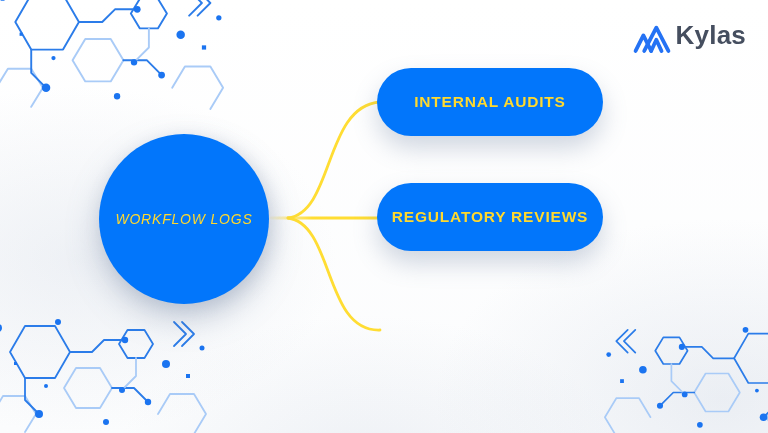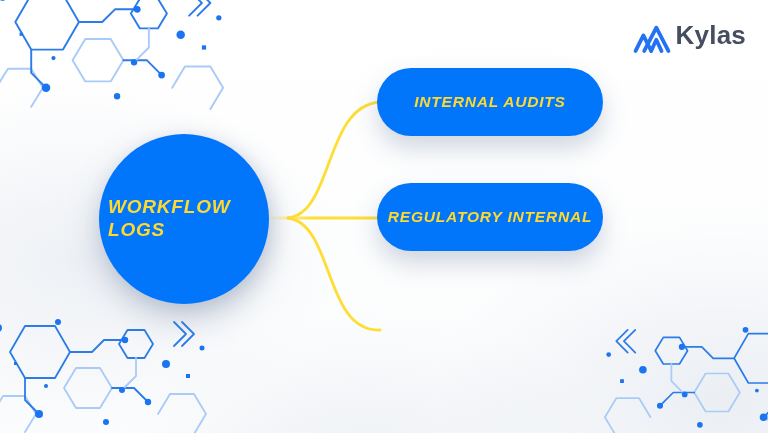--- a/index.html
+++ b/index.html
@@ -20,30 +20,30 @@
   .logo{position:absolute;top:22px;right:22px;display:flex;align-items:flex-start;gap:5px;}
   .logo-icon{display:block}
   .logo-icon path{stroke:var(--logo-icon-blue);stroke-width:4.4;fill:none;stroke-linecap:round;stroke-linejoin:round}
   .logo-text{font-size:26px;font-weight:bold;color:var(--logo-text);letter-spacing:.2px;line-height:1}
   .center-node{
     position:absolute;left:99px;top:134px;width:170px;height:170px;border-radius:50%;
     background:var(--node-blue);display:flex;align-items:center;justify-content:center;
     box-shadow:0 14px 32px rgba(104,124,156,.35), 4px 4px 18px rgba(104,124,156,.18);
   }
   .center-node span{
-    display:block;width:152px;color:var(--label-yellow);
-    font-weight:bold;font-style:italic;font-size:19px;line-height:1.2;letter-spacing:.8px;
+    display:block;width:152px;text-align:center;color:var(--label-yellow);
+    font-weight:normal;font-style:italic;font-size:14px;line-height:1.2;letter-spacing:.8px;
   }
   .pill{
     position:absolute;left:377px;width:226px;height:68px;border-radius:34px;
     background:var(--node-blue);display:flex;align-items:center;justify-content:center;
     box-shadow:0 12px 24px rgba(104,124,156,.30);
   }
   .pill span{
-    color:var(--label-yellow);font-weight:bold;font-style:italic;
+    color:var(--label-yellow);font-weight:bold;
     font-size:15.5px;letter-spacing:.8px;white-space:nowrap;
   }
   .pill-1{top:68px}.pill-2{top:183px}.pill-3{top:297px}
 </style>
 </head>
 <body>
 
 <div class="canvas">
 
   <svg class="deco" width="768" height="433" viewBox="0 0 768 433">
@@ -101,16 +101,16 @@
   </div>
 
   <div class="center-node">
     <span>WORKFLOW LOGS</span>
   </div>
 
   <div class="pill pill-1">
     <span>INTERNAL AUDITS</span>
   </div>
   <div class="pill pill-2">
-    <span>REGULATORY INTERNAL</span>
+    <span>REGULATORY REVIEWS</span>
   </div>
 
 </div>
 
 </body></html>

